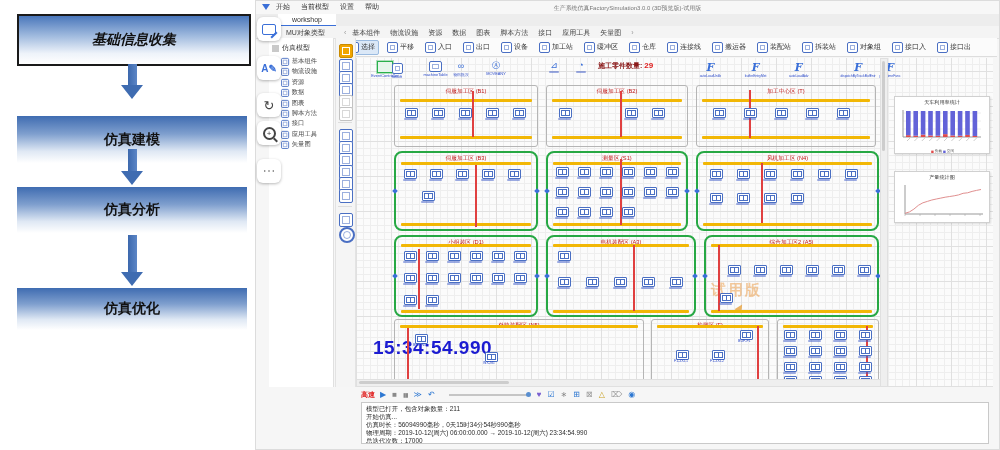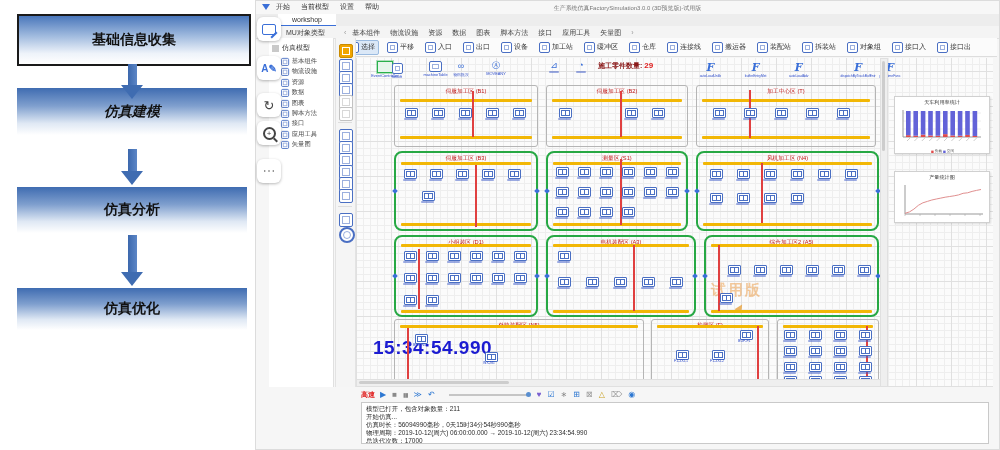--- a/index.html
+++ b/index.html
@@ -2,21 +2,21 @@
 <html><head>
 <meta charset="utf-8">
 <style>
   html,body{margin:0;padding:0;background:#fff;font-family:"Liberation Sans",sans-serif;}
   #root{position:relative;width:1000px;height:450px;background:#fff;overflow:hidden;}
   
   #flowchart{position:absolute;left:0;top:0;width:252px;height:450px;}
   .fbox{position:absolute;left:17px;width:230px;display:flex;align-items:center;justify-content:center;
         font-size:14px;font-weight:bold;color:#111;
         background:linear-gradient(180deg,#3f6cb1 0%,#7f9fce 38%,#dfe8f4 75%,#ffffff 100%);}
-  .fbox.first{border:2px solid #1a1a1a;background:linear-gradient(180deg,#4a77bb 0%,#9db8dd 40%,#eef3fa 78%,#ffffff 100%);}
+  .fbox.first{border:2px solid #1a1a1a;background:linear-gradient(180deg,#4a77bb 0%,#9db8dd 40%,#eef3fa 78%,#ffffff 100%);font-style:italic;}
   .farrow{position:absolute;left:121px;width:22px;}
   .fstem{margin:0 auto;width:9px;background:linear-gradient(90deg,#3c68ad,#5c86c6);}
   .fhead{width:0;height:0;border-left:11px solid transparent;border-right:11px solid transparent;border-top:14px solid #3f6cb1;}
   
   #app{position:absolute;left:255px;top:0;width:745px;height:450px;background:#f6f6f6;border:1px solid #dcdcdc;box-sizing:border-box;}
   #titlebar{position:absolute;left:0;top:0;width:100%;height:13px;background:#f7f7f7;border-bottom:1px solid #e4e4e4;}
   #app-logo{position:absolute;left:6px;top:3px;width:0;height:0;border-left:4px solid transparent;border-right:4px solid transparent;border-top:6px solid #3a6fd8;}
   #menus{position:absolute;left:20px;top:1px;font-size:7px;color:#333;}
   #menus span{margin-right:11px;}
   #win-title{position:absolute;left:0;right:0;top:2px;text-align:center;font-size:7px;color:#777;transform:scale(.85);}
@@ -106,21 +106,21 @@
   .ico-zoom{width:9px;height:9px;border:2px solid #444;border-radius:50%;position:relative;font-size:8px;color:#444;display:flex;align-items:center;justify-content:center;}
   .ico-zoom:after{content:"";position:absolute;right:-4px;bottom:-3px;width:5px;height:2px;background:#444;transform:rotate(45deg);}
   .ico-more{font-size:13px;color:#777;line-height:10px;}
 </style>
 </head>
 <body>
 
 <div id="root">
   <div id="flowchart">
       <div class="fbox first" style="top: 14px; height: 48px;">基础信息收集</div>
-      <div class="fbox" style="top: 88px; height: 47px; font-style: italic;">仿真建模</div>
+      <div class="fbox" style="top: 116px; height: 47px;">仿真建模</div>
       <div class="fbox" style="top: 288px; height: 42px;">仿真优化</div>
       <div class="fbox" style="top: 187px; height: 46px;">仿真分析</div>
       <div class="farrow" style="top: 64px;">
         <div class="fstem" style="height: 21px;"></div>
         <div class="fhead"></div>
       </div>
       <div class="farrow" style="top: 149px;">
         <div class="fstem" style="height: 22px;"></div>
         <div class="fhead"></div>
       </div>

